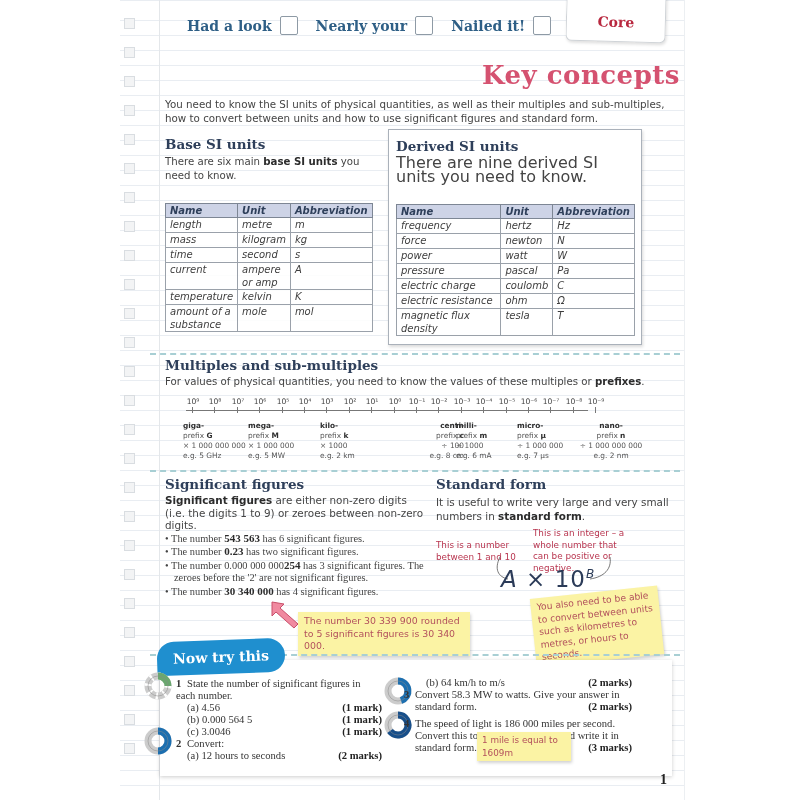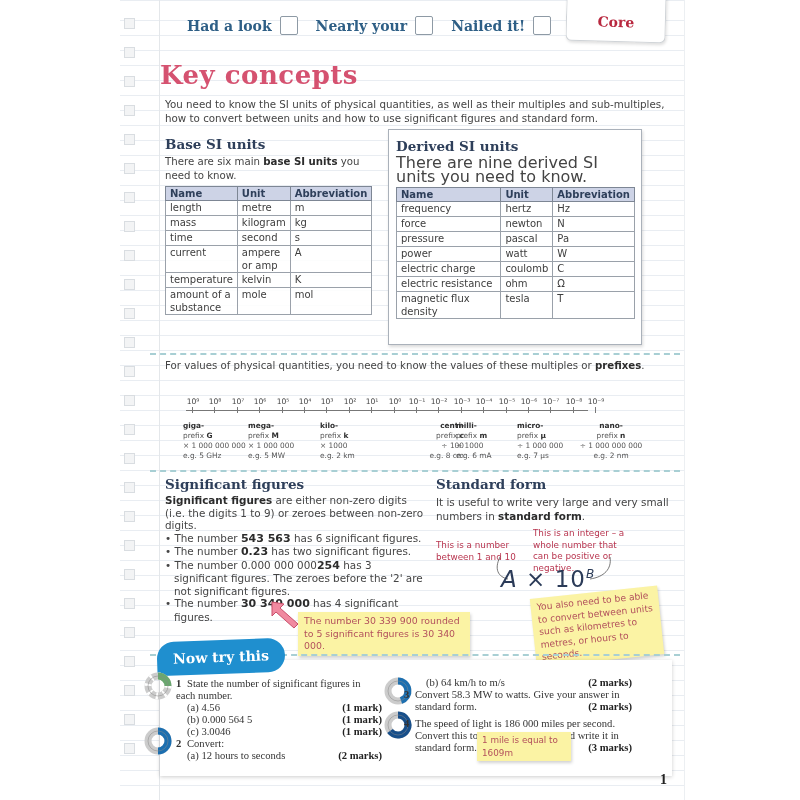--- a/index.html
+++ b/index.html
@@ -31,33 +31,33 @@
   .progress-box { width: 18px; height: 19px; border: 1px solid #8e9aa5; border-radius: 2px; background: #fff; margin-left: 8px; }
   .core-tab {
     position: absolute; left: 566px; top: -6px; width: 100px; height: 48px;
     background: #fff; border: 1px solid #cfd3d7; border-top: none; border-radius: 0 0 6px 6px;
     transform: rotate(1.5deg); box-shadow: 1px 2px 3px rgba(0,0,0,0.12);
     display: flex; align-items: center; justify-content: center;
   }
   .core-tab span { font-family: "DejaVu Serif", serif; font-weight: bold; color: #b8283f; font-size: 14px; margin-top: 8px; }
 
   .title {
-    position: absolute; top: 60px; left: 160px; width: 520px; text-align: left;
+    position: absolute; top: 60px; left: 160px; width: 520px; text-align: right;
     font-family: "DejaVu Serif", serif; font-weight: bold; font-size: 26px; color: #d55270; letter-spacing: 0.5px;
   }
   .intro { position: absolute; top: 97px; left: 165px; width: 515px; font-size: 10.3px; line-height: 14px; color: #444; }
 
   h2.sec { font-family: "DejaVu Serif", serif; font-weight: bold; color: #2e3f5a; font-size: 13.5px; }
   .sec-text { font-size: 10.2px; line-height: 14px; color: #444; }
   .sec-text b { color: #2c2c2c; }
 
   
   .base { position: absolute; left: 165px; top: 136px; width: 210px; }
   .base h2 { margin-bottom: 3px; }
-  table.si { border-collapse: collapse; font-size: 10px; color: #3d3d3d; margin-top: 3px; }
+  table.si { border-collapse: collapse; font-size: 10px; color: #3d3d3d; margin-top: 20px; font-style: italic; }
   table.si th { background: #cdd3e6; color: #2e3f5a; font-weight: bold; text-align: left; padding: 1px 4px; border: 1px solid #7d8694; font-size: 10px; }
   table.si td { padding: 0 4px; border: 1px solid #9aa1aa; vertical-align: top; line-height: 13px; height: 15px; background: rgba(255,255,255,0.85); }
 
   
   .derived {
     position: absolute; left: 388px; top: 129px; width: 254px; height: 216px;
     background: #fff; border: 1px solid #aab1ba; box-shadow: 1px 2px 3px rgba(0,0,0,0.15); padding: 8px 6px 6px 7px;
   }
   .derived h2 { font-size: 13.5px; margin-bottom: 2px; }
 
@@ -72,21 +72,21 @@
   .prefix { position: absolute; top: 421px; font-size: 7.4px; line-height: 10px; color: #555; }
   .prefix .pname { font-weight: bold; color: #2e2e2e; }
   .prefix b { color: #2e2e2e; }
   .prefix.center { text-align: center; }
 
   
   .sig { position: absolute; left: 165px; top: 476px; width: 262px; }
   .sig h2 { margin-bottom: 2px; }
   .sig .sec-text { font-size: 10.4px; line-height: 12.5px; }
   .sig ul { list-style: none; }
-  .sig li { padding-left: 9px; text-indent: -9px; }
+  .sig li { padding-left: 9px; text-indent: -9px; font-family: Liberation Serif, serif; }
   .sig li::before { content: "• "; }
   .sig li b { font-size: 11px; }
 
   .note-yellow {
     position: absolute; background: #fbf3a4; box-shadow: 1px 2px 3px rgba(0,0,0,0.18);
     font-size: 9.4px; line-height: 12.5px; color: #b2505c; padding: 3px 6px;
   }
   .arrow-pink { position: absolute; left: 268px; top: 598px; }
 
   
@@ -236,30 +236,30 @@
           <td>frequency</td>
           <td>hertz</td>
           <td>Hz</td>
         </tr>
       <tr>
           <td>force</td>
           <td>newton</td>
           <td>N</td>
         </tr>
       <tr>
+          <td>power</td>
+          <td>watt</td>
+          <td>W</td>
+        </tr>
+      <tr>
           <td>pressure</td>
           <td>pascal</td>
           <td>Pa</td>
         </tr>
       <tr>
-          <td>power</td>
-          <td>watt</td>
-          <td>W</td>
-        </tr>
-      <tr>
           <td>electric charge</td>
           <td>coulomb</td>
           <td>C</td>
         </tr>
       <tr>
           <td>electric resistance</td>
           <td>ohm</td>
           <td>Ω</td>
         </tr>
       <tr>
@@ -267,20 +267,21 @@
           <td>tesla</td>
           <td>T</td>
         </tr>
     </tbody>
   </table>
 </div>
 
 <div class="dash" style="top:353px"></div>
 
 <div class="mult">
+  <h2 class="sec">Multiples and sub-multiples</h2>
   <div class="sec-text" style="margin-top:2px"><span>For values of physical quantities, you need to know the values of these multiples or </span><b>prefixes</b><span>.</span></div>
 </div>
 <div class="scale">
   <div class="scale-line"></div>
   <div class="tick" style="left:-5px">10⁹</div>
   <div class="tick" style="left:17px">10⁸</div>
   <div class="tick" style="left:40px">10⁷</div>
   <div class="tick" style="left:62px">10⁶</div>
   <div class="tick" style="left:85px">10⁵</div>
   <div class="tick" style="left:107px">10⁴</div>

